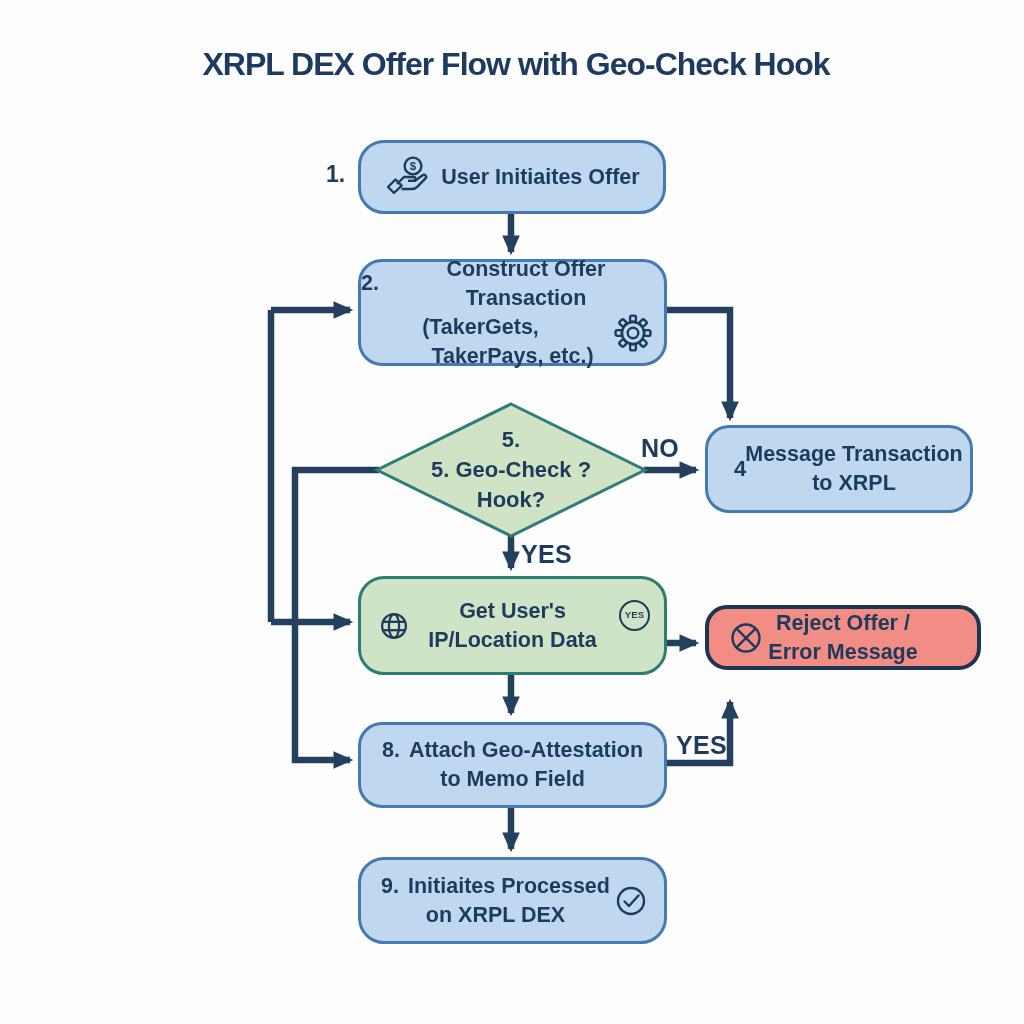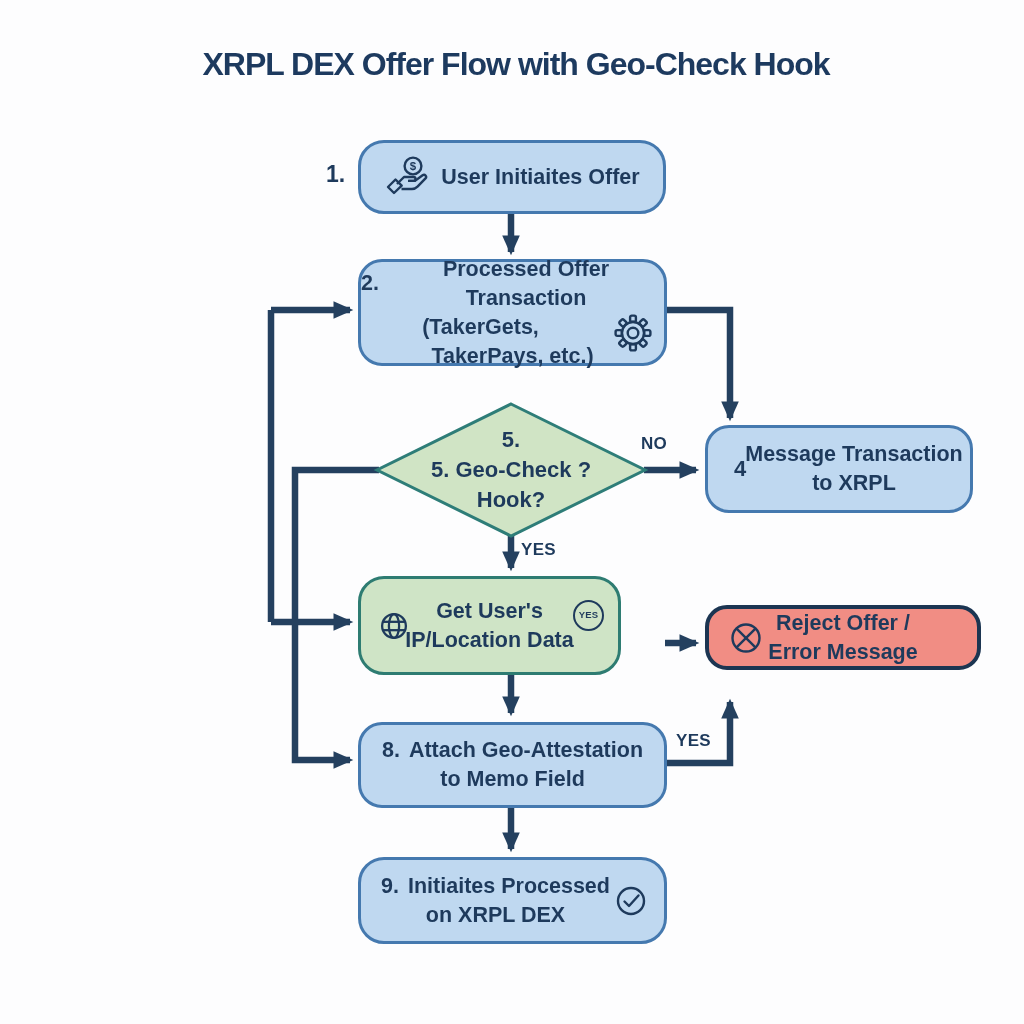--- a/index.html
+++ b/index.html
@@ -15,21 +15,21 @@
   .box{
     position:absolute;box-sizing:border-box;display:flex;flex-direction:column;
     align-items:center;justify-content:center;border-radius:26px;
     font-size:21.5px;font-weight:600;line-height:29px;text-align:center;color:#1e3a5c;
   }
   .blue{background:#bfd8f0;border:3px solid #4579af;}
   .green{background:#cfe4c6;border:3px solid #2e7c72;}
   .red{background:#f18d84;border:4px solid #1c3552;border-radius:22px;}
   .row{display:flex;align-items:center;justify-content:center;gap:9px;}
   .ext-num{position:absolute;font-size:23px;font-weight:600;color:#1e3a5c;}
-  .edge-label{position:absolute;font-size:17px;font-weight:700;color:#1e3a5c;letter-spacing:.3px;}
+  .edge-label{position:absolute;font-size:25px;font-weight:700;color:#1e3a5c;letter-spacing:.3px;}
   .diamond-text{
     position:absolute;left:377px;top:406px;width:268px;height:128px;
     display:flex;flex-direction:column;align-items:center;justify-content:center;
     font-size:22px;font-weight:600;line-height:30px;color:#1e3a5c;text-align:center;
   }
   .icon-abs{position:absolute;}
   .yes-badge{
     box-sizing:border-box;width:31px;height:31px;border:2.5px solid #1e3a5c;border-radius:50%;
     display:flex;align-items:center;justify-content:center;
     font-size:9.5px;font-weight:700;letter-spacing:.2px;line-height:1;
@@ -78,21 +78,21 @@
         <path class="stroke" stroke-linejoin="round" d="M13 29 l7-7 h9.5 c2.7 0 2.7 3.9 0 3.9 h-5.5"></path>
         <path class="stroke" stroke-linejoin="round" d="M24.5 25.9 h6.5 l7.6-5.7 c2.2-1.6 4.7 1.2 2.9 3.2 l-8 8.3 c-1.5 1.5-3.4 2.3-5.5 2.3 h-10.5"></path>
       </svg>
       <span>User Initiaites Offer</span>
     </div>
   </div>
 
   <div class="box blue" style="left:358px;top:259px;width:309px;height:107px;border-radius:24px;">
     <div class="row">
       <span>2.</span>
-      <span>Processed Offer Transaction</span>
+      <span>Construct Offer Transaction</span>
     </div>
     <div style="margin-right:64px;">(TakerGets,</div>
     <div style="">TakerPays, etc.)</div>
     <svg class="icon-abs" style="right:11px;bottom:10px;" width="40" height="40" viewBox="0 0 40 40">
       <g class="stroke">
         <circle cx="20" cy="20" r="11"></circle>
         <circle cx="20" cy="20" r="5.3"></circle>
         <g>
           <rect x="17.1" y="2.6" width="5.8" height="6.2" rx="1.6"></rect>
           <rect x="17.1" y="31.2" width="5.8" height="6.2" rx="1.6"></rect>
@@ -116,21 +116,21 @@
   <span class="edge-label" style="left:641px;top:434px;">NO</span>
   <span class="edge-label" style="left:521px;top:540px;">YES</span>
   <span class="edge-label" style="left:676px;top:731px;">YES</span>
 
   <div class="box blue" style="left:705px;top:425px;width:268px;height:88px;border-radius:24px;">
     <span class="num4">4</span>
     <div style="padding-left:30px;">Message Transaction</div>
     <div style="padding-left:30px;">to XRPL</div>
   </div>
 
-  <div class="box green" style="left:358px;top:576px;width:263px;height:99px;">
+  <div class="box green" style="left:358px;top:576px;width:309px;height:99px;">
     <svg class="icon-abs" style="left:14px;top:50%;margin-top:-19px;" width="38" height="38" viewBox="0 0 40 40">
       <g class="stroke">
         <circle cx="20" cy="20" r="12.5"></circle>
         <ellipse cx="20" cy="20" rx="5.4" ry="12.5"></ellipse>
         <line x1="8.4" y1="15.6" x2="31.6" y2="15.6"></line>
         <line x1="8.4" y1="24.4" x2="31.6" y2="24.4"></line>
       </g>
     </svg>
     <div>Get User's</div>
     <div>IP/Location Data</div>

